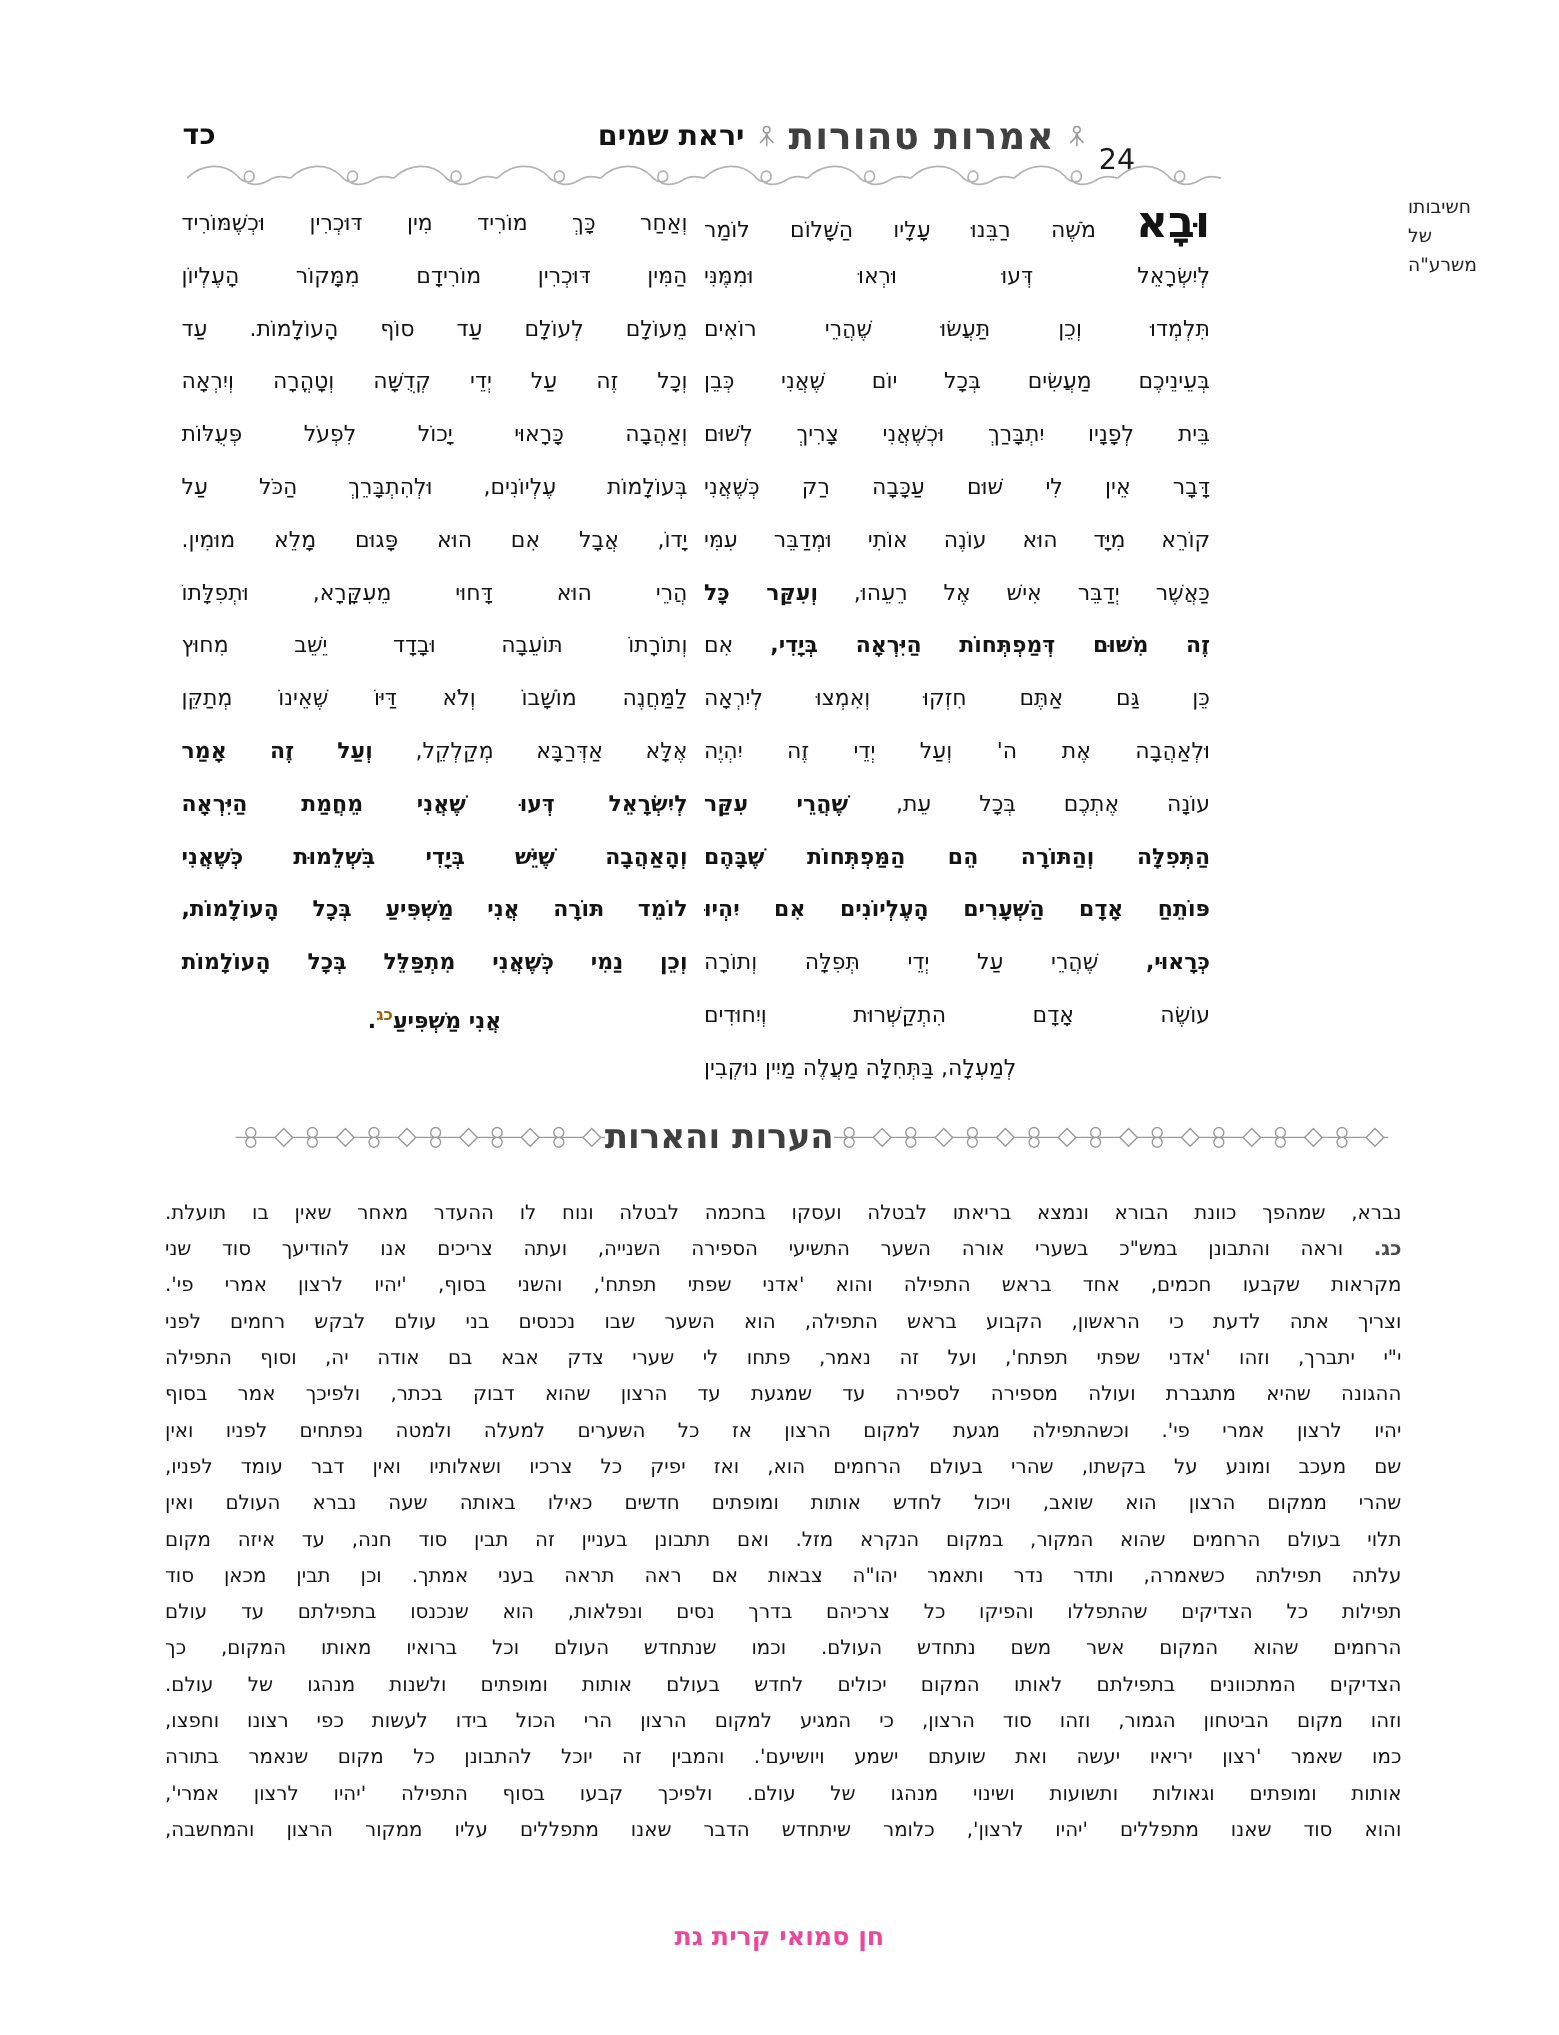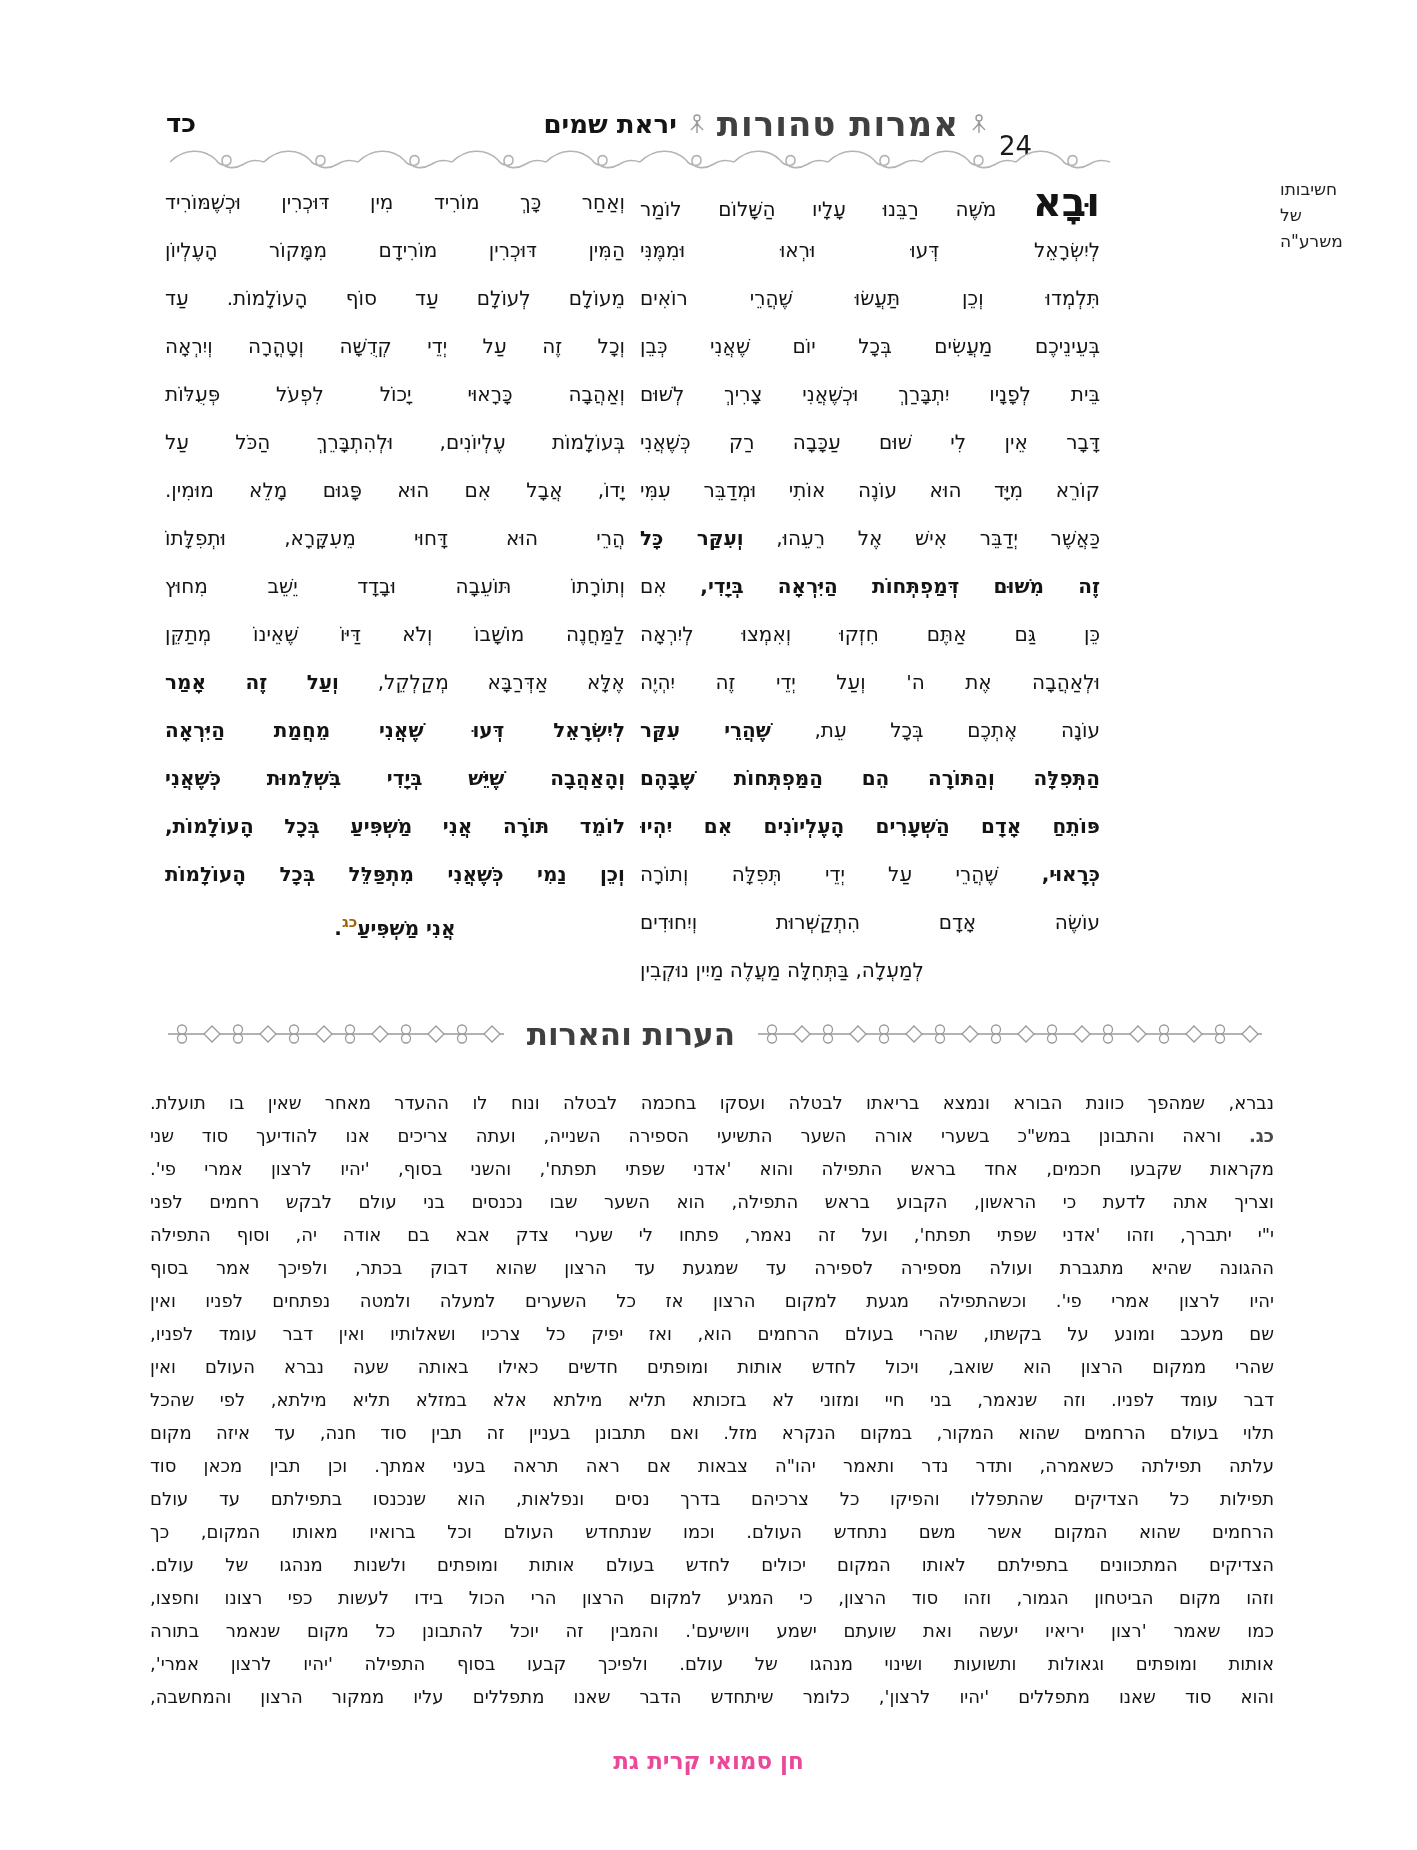--- a/index.html
+++ b/index.html
@@ -36,21 +36,21 @@
   .seg-p{font-weight:normal;}
   .seg-b{font-weight:bold;}
   .seg-i{font-weight:bold;font-size:40px;}
   .seg-g{font-weight:bold;font-size:15px;color:#a16207;vertical-align:super;}
   .seg-m{font-weight:bold;color:#4a4a4a;}
   .al-l{text-align:left !important;text-align-last:left !important;}
   .al-c{text-align:center !important;text-align-last:center !important;}
   
   .notes-divider{
     position:absolute;top:1008px;left:158px;width:1118px;height:52px;
-    display:flex;flex-direction:row;align-items:center;direction:rtl;gap:23px;
+    display:flex;flex-direction:row;align-items:center;direction:rtl;gap:0;
   }
   .notes-title{font-size:31px;font-weight:bold;color:#3f3f3f;white-space:nowrap;}
   
   .notes{
     position:absolute;top:1086px;left:150px;width:1124px;direction:rtl;
   }
   .notes .line{
     font-size:18px;height:33px;line-height:33px;
     text-align:justify;text-align-last:justify;overflow:hidden;
   }
@@ -201,21 +201,20 @@
 <div class="notes">
     <div class="line"><span class="seg-p">נברא, שמהפך כוונת הבורא ונמצא בריאתו לבטלה ועסקו בחכמה לבטלה ונוח לו ההעדר מאחר שאין בו תועלת.</span></div>
     <div class="line"><span class="seg-m">כג.</span><span class="seg-p"> וראה והתבונן במש"כ בשערי אורה השער התשיעי הספירה השנייה, ועתה צריכים אנו להודיעך סוד שני</span></div>
     <div class="line"><span class="seg-p">מקראות שקבעו חכמים, אחד בראש התפילה והוא 'אדני שפתי תפתח', והשני בסוף, 'יהיו לרצון אמרי פי'.</span></div>
     <div class="line"><span class="seg-p">וצריך אתה לדעת כי הראשון, הקבוע בראש התפילה, הוא השער שבו נכנסים בני עולם לבקש רחמים לפני</span></div>
     <div class="line"><span class="seg-p">י"י יתברך, וזהו 'אדני שפתי תפתח', ועל זה נאמר, פתחו לי שערי צדק אבא בם אודה יה, וסוף התפילה</span></div>
     <div class="line"><span class="seg-p">ההגונה שהיא מתגברת ועולה מספירה לספירה עד שמגעת עד הרצון שהוא דבוק בכתר, ולפיכך אמר בסוף</span></div>
     <div class="line"><span class="seg-p">יהיו לרצון אמרי פי'. וכשהתפילה מגעת למקום הרצון אז כל השערים למעלה ולמטה נפתחים לפניו ואין</span></div>
     <div class="line"><span class="seg-p">שם מעכב ומונע על בקשתו, שהרי בעולם הרחמים הוא, ואז יפיק כל צרכיו ושאלותיו ואין דבר עומד לפניו,</span></div>
     <div class="line"><span class="seg-p">שהרי ממקום הרצון הוא שואב, ויכול לחדש אותות ומופתים חדשים כאילו באותה שעה נברא העולם ואין</span></div>
-    <div class="line"><span class="seg-p">דבר עומד לפניו. וזה שנאמר, בני חיי ומזוני לא בזכותא תליא מילתא אלא במזלא תליא מילתא, לפי שהכל</span></div>
     <div class="line"><span class="seg-p">תלוי בעולם הרחמים שהוא המקור, במקום הנקרא מזל. ואם תתבונן בעניין זה תבין סוד חנה, עד איזה מקום</span></div>
     <div class="line"><span class="seg-p">עלתה תפילתה כשאמרה, ותדר נדר ותאמר יהו"ה צבאות אם ראה תראה בעני אמתך. וכן תבין מכאן סוד</span></div>
     <div class="line"><span class="seg-p">תפילות כל הצדיקים שהתפללו והפיקו כל צרכיהם בדרך נסים ונפלאות, הוא שנכנסו בתפילתם עד עולם</span></div>
     <div class="line"><span class="seg-p">הרחמים שהוא המקום אשר משם נתחדש העולם. וכמו שנתחדש העולם וכל ברואיו מאותו המקום, כך</span></div>
     <div class="line"><span class="seg-p">הצדיקים המתכוונים בתפילתם לאותו המקום יכולים לחדש בעולם אותות ומופתים ולשנות מנהגו של עולם.</span></div>
     <div class="line"><span class="seg-p">וזהו מקום הביטחון הגמור, וזהו סוד הרצון, כי המגיע למקום הרצון הרי הכול בידו לעשות כפי רצונו וחפצו,</span></div>
     <div class="line"><span class="seg-p">כמו שאמר 'רצון יריאיו יעשה ואת שועתם ישמע ויושיעם'. והמבין זה יוכל להתבונן כל מקום שנאמר בתורה</span></div>
     <div class="line"><span class="seg-p">אותות ומופתים וגאולות ותשועות ושינוי מנהגו של עולם. ולפיכך קבעו בסוף התפילה 'יהיו לרצון אמרי',</span></div>
     <div class="line"><span class="seg-p">והוא סוד שאנו מתפללים 'יהיו לרצון', כלומר שיתחדש הדבר שאנו מתפללים עליו ממקור הרצון והמחשבה,</span></div>
   </div>

